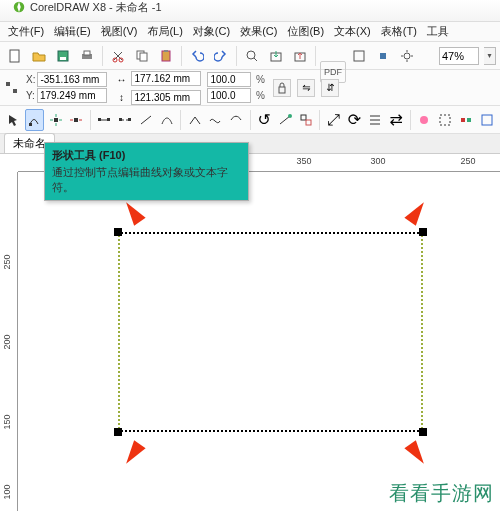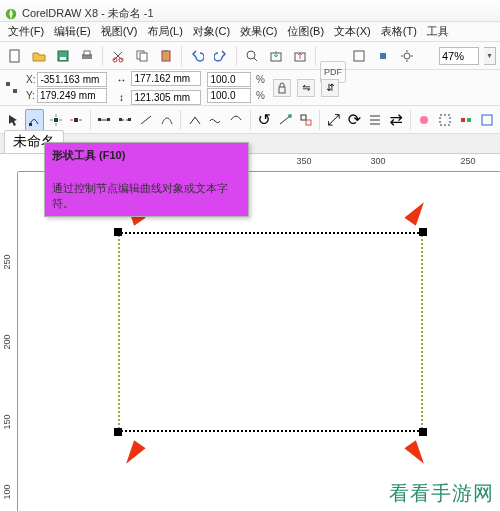--- a/index.html
+++ b/index.html
@@ -1,18 +1,18 @@
 <!DOCTYPE html>
 <html><head>
 <meta charset="utf-8">
 <style>
   * { box-sizing: border-box; margin: 0; padding: 0; font-family: "Microsoft YaHei", Arial, sans-serif; }
   body { width: 500px; height: 511px; background: #fff; overflow: hidden; position: relative; }
 
-  .titlebar { height: 22px; background: linear-gradient(#fff,#f4f4f4); display: flex; align-items: flex-end; padding: 0 4px; border-bottom: 1px solid #ddd; }
+  .titlebar { height: 22px; background: linear-gradient(#fff,#f4f4f4); display: flex; align-items: flex-start; padding: 0 12px; border-bottom: 1px solid #ddd; }
   .titlebar .logo { width: 14px; height: 14px; margin-right: 4px; }
   .titlebar .title { font-size: 11px; color: #333; }
 
   .menubar { height: 20px; display: flex; align-items: center; padding: 0 4px; gap: 2px; border-bottom: 1px solid #e0e0e0; background:#fafafa; }
   .menubar .mi { font-size: 11px; color: #222; padding: 2px 4px; cursor: default; white-space:nowrap; }
 
   .toolbar1 { height: 28px; display: flex; align-items: center; padding: 0 4px; gap: 2px; border-bottom: 1px solid #e0e0e0; background:#fbfbfb; }
   .tbtn { width: 22px; height: 22px; display:flex; align-items:center; justify-content:center; cursor:pointer; border-radius:2px; }
   .sep { width:1px; height:20px; background:#ddd; margin:0 2px; }
   .zoom { margin-left:auto; display:flex; align-items:center; gap:5px; }
@@ -25,44 +25,44 @@
   .lbl { font-size:10px; color:#444; }
   .val { width:70px; height:15px; border:1px solid #bbb; font-size:10px; padding:0 2px; background:#fff; }
   .val.sm { width:44px; }
   .propbtn { width:18px; height:18px; border:1px solid #ccc; background:#f4f4f4; display:flex; align-items:center; justify-content:center; font-size:10px; cursor:pointer; }
   .propbtn.nb { border:none; background:none; width:16px; }
   .pcticon { width:14px; height:14px; font-size:10px; color:#555; display:flex; align-items:center; justify-content:center;}
 
   .toolbar2 { height:28px; display:flex; align-items:center; padding:0 4px; gap:2px; border-bottom:1px solid #e0e0e0; background:#fbfbfb; }
 
   .tabrow { height:20px; display:flex; align-items:flex-end; padding:0 4px; background:#efefef; border-bottom:1px solid #ccc;}
-  .tab { font-size:14px; padding:2px 8px; background:#fff; border:1px solid #ccc; border-bottom:none; border-radius:3px 3px 0 0;}
+  .tab { font-size:11px; padding:2px 8px; background:#fff; border:1px solid #ccc; border-bottom:none; border-radius:3px 3px 0 0;}
 
   .rulerH { position:relative; height:18px; margin-left:18px; background:#fff; border-bottom:1px solid #999; overflow:hidden;}
   .rulerH .tlbl { position:absolute; bottom:5px; font-size:9px; color:#444; transform:translateX(-50%);}
 
   .stage { position:relative; display:flex; }
   .rulerV { width:18px; background:#fff; border-right:1px solid #999; position:relative; overflow:hidden;}
   .rulerV .tlbl { position:absolute; left:2px; font-size:9px; color:#444; writing-mode:vertical-rl; transform:rotate(180deg) translateY(50%); }
 
   .canvas { position:relative; flex:1; height:340px; background:#fff; }
 
   .shape { position:absolute; border:1px dashed #555; }
   .shape .edgeH { position:absolute; left:0; right:0; height:0; border-top:2px dotted #000;}
   .shape .edgeV { position:absolute; top:0; bottom:0; width:0; border-left:2px dotted #9caf3e;}
   .handle { position:absolute; width:8px; height:8px; background:#000; }
   .arrow { position:absolute; width:0; height:0; }
   .arrow.tl { border-left:7px solid transparent; border-right:7px solid transparent; border-top:24px solid #e31; transform:rotate(145deg);}
   .arrow.tr { border-left:7px solid transparent; border-right:7px solid transparent; border-top:24px solid #e31; transform:rotate(-145deg);}
   .arrow.bl { border-left:7px solid transparent; border-right:7px solid transparent; border-top:24px solid #e31; transform:rotate(35deg);}
   .arrow.br { border-left:7px solid transparent; border-right:7px solid transparent; border-top:24px solid #e31; transform:rotate(-35deg);}
 
-  .tooltip { position:absolute; left:44px; top:142px; width:205px; background:#d946ef; border:1px solid #b0b0b0; box-shadow:2px 2px 4px rgba(0,0,0,.2); padding:5px 7px; z-index:50;}
+  .tooltip { position:absolute; left:44px; top:142px; width:205px; background:#14b8a6; border:1px solid #b0b0b0; box-shadow:2px 2px 4px rgba(0,0,0,.2); padding:5px 7px; z-index:50;}
   .tooltip .tt-title { font-size:11px; font-weight:bold; color:#222;}
-  .tooltip .tt-body { font-size:11px; color:#333; margin-top:18px;}
+  .tooltip .tt-body { font-size:11px; color:#333; margin-top:2px;}
 
   .watermark { position:absolute; right:6px; bottom:4px; font-size:20px; font-family:"KaiTi","STKaiti",serif; color:#2a8f6b; text-shadow:0 0 2px #fff; letter-spacing:1px;}
 </style>
 </head>
 <body>
 
 <div class="titlebar">
   <svg class="logo" viewBox="0 0 16 16">
       <circle cx="8" cy="8" r="6" fill="#5bb030"></circle>
       <path d="M8 2 L10 8 L8 14 L6 8 Z" fill="#fff"></path>

